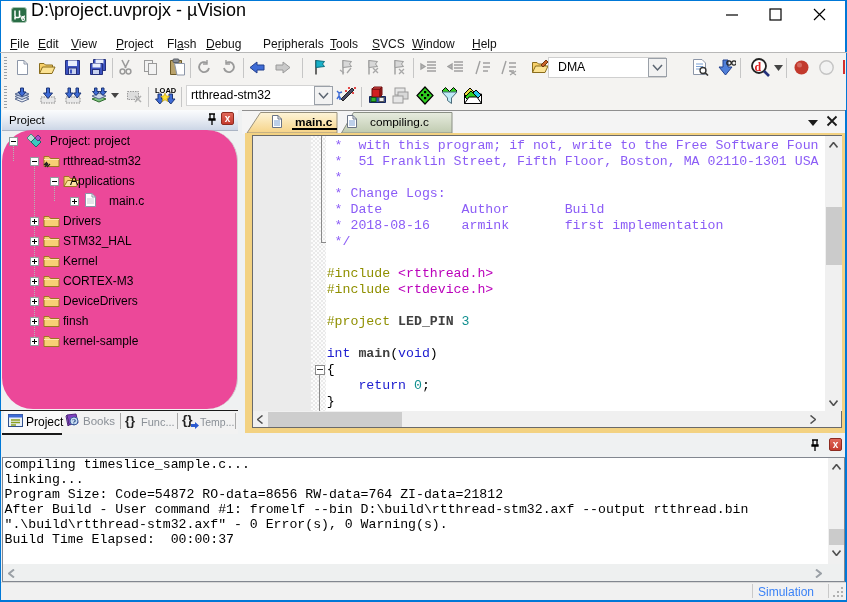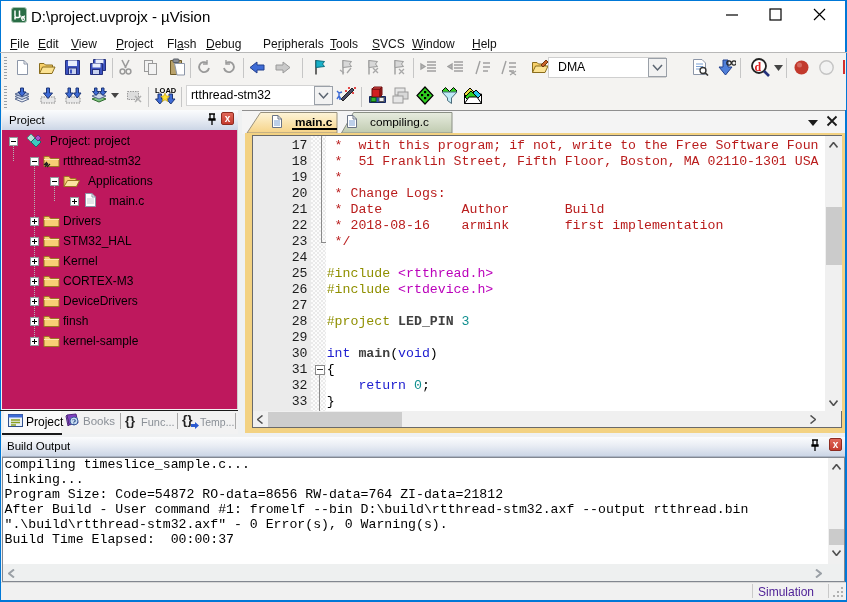--- a/index.html
+++ b/index.html
@@ -11,21 +11,21 @@
 .grip{position:absolute;width:3px;background:repeating-linear-gradient(180deg,#9aa0a6 0 1px,transparent 1px 3px);}
 .menu{position:absolute;top:37px;font-size:12px;color:#111;}
 .menu u{text-decoration:underline;}
 .hdrgrad{background:linear-gradient(180deg,#fbfcfd 0%,#e9edf4 45%,#ccd6e6 100%);border-bottom:1px solid #aab4c4;}
 .redx{position:absolute;width:13px;height:13px;background:linear-gradient(180deg,#e0685a 0%,#c53b2e 100%);border:1px solid #8d2b20;border-radius:2px;color:#fff;font-weight:bold;font-size:10px;line-height:11px;text-align:center;box-sizing:border-box;}
 .pin{position:absolute;width:10px;height:13px;}
 .ebox{position:absolute;width:9px;height:9px;background:#fff;border:1px solid #919b9c;box-sizing:border-box;}
 .ebox i{position:absolute;left:1px;top:3px;width:5px;height:1px;background:#000;}
 .ebox.plus b{position:absolute;left:3px;top:1px;width:1px;height:5px;background:#000;}
 .gray{color:#8a9097;}
-c{color:#b91c1c;}
+c{color:#8b5cf6;}
 d{color:#8f8f00;}
 s{color:#bb00bb;text-decoration:none;}
 k{color:#2020d0;}
 n{color:#108f8f;}
 pre b{color:#404040;font-weight:bold;}
 </style>
 </head>
 <body>
 <div id="w">
 
@@ -33,21 +33,21 @@
 <div class="abs" style="left:0;top:0;width:1px;height:602px;background:#0078d7"></div>
 <div class="abs" style="left:845px;top:0;width:2px;height:602px;background:#0078d7"></div>
 <div class="abs" style="left:0;top:600px;width:847px;height:2px;background:#0078d7"></div>
 
 <svg class="abs" style="left:11px;top:7px" width="16" height="16" viewBox="0 0 16 16">
 <rect x="0.5" y="0.5" width="15" height="15" rx="2.5" fill="#2a6e46" stroke="#a8c4b2"></rect>
 <path d="M4 3.5 V9 M4 9 Q4 10.5 5.5 10.5 L7.5 10.5 Q8.5 10.5 8.5 9 V3.5 M4 12.5 V10" stroke="#fff" stroke-width="1.5" fill="none"></path>
 <path d="M9.5 8.5 L11 12.5 M13.5 8.5 L11.6 12.5" stroke="#fff" stroke-width="1.1" fill="none"></path>
 <text x="10.5" y="14.2" font-size="6.5" font-weight="bold" fill="#fff" font-family="Liberation Sans">5</text>
 </svg>
-<div class="abs" style="left:31px;top:8px;font-size:15px;color:#000;">D:\project.uvprojx - µVision</div>
+<div class="abs" style="left:31px;top:0;font-size:18px;color:#000;">D:\project.uvprojx - µVision</div>
 
 <svg class="abs" style="left:724px;top:6px" width="110" height="18" viewBox="0 0 110 18">
 <path d="M2 9 H14" stroke="#000" stroke-width="1.2" fill="none"></path>
 <rect x="46" y="3" width="11" height="11" fill="none" stroke="#000" stroke-width="1.2"></rect>
 <path d="M90 3 L101 14 M101 3 L90 14" stroke="#000" stroke-width="1.2" fill="none"></path>
 </svg>
 
 <span class="menu" style="left:10px"><u>F</u>ile</span>
 <span class="menu" style="left:38px"><u>E</u>dit</span>
 <span class="menu" style="left:71px"><u>V</u>iew</span>
@@ -300,21 +300,21 @@
 
 <div class="abs" style="left:1px;top:110px;width:844px;height:490px;background:#eff1f2"></div>
 
 <div class="abs hdrgrad" style="left:2px;top:110px;width:236px;height:20px;">
   <span class="abs" style="left:7px;top:3.5px;font-size:11.5px;color:#000;">Project</span>
 </div>
 <svg class="pin" style="left:207px;top:113px" viewBox="0 0 10 13">
       <path d="M2 1 H8 M3 1 V6 M7 1 V6 M2 6 H8 L8 7 H2 Z M5 7 V12" stroke="#000" stroke-width="1.3" fill="none"></path>
     </svg>
 <div class="redx" style="left:221px;top:112px;">x</div>
-<div class="abs" style="left:2px;top:130px;width:236px;height:279px;background:#be185d;border-right:1px solid #cfcfcf;box-sizing:border-box;font-size:12px;color:#000;" id="tree">
+<div class="abs" style="left:2px;top:130px;width:236px;height:279px;background:#ec4899;border-right:1px solid #cfcfcf;box-sizing:border-box;font-size:12px;color:#000;border-radius:31px;" id="tree">
 <div class="abs" style="left:11px;top:15px;width:1px;height:16px;border-left:1px dotted #b4b4b4"></div>
 <div class="abs" style="left:32px;top:36px;width:1px;height:175px;border-left:1px dotted #b4b4b4"></div>
 <div class="abs" style="left:52px;top:56px;width:1px;height:15px;border-left:1px dotted #b4b4b4"></div>
 
 <div class="ebox" style="left:7px;top:7px">
         <i></i>
       </div>
 <svg class="abs" style="left:24px;top:3px" width="17" height="16" viewBox="0 0 17 16">
         <path d="M5 1 L9 5 L5 9 L1 5 Z" fill="#b8e0d8" stroke="#4a8a80"></path>
         <path d="M10 4 L15 9 L10 14 L5 9 Z" fill="#3cc8c0" stroke="#1a6a66"></path>
@@ -333,21 +333,21 @@
       </svg>
 <div class="abs" style="left:61px;top:24px">rtthread-stm32</div>
 
 <div class="ebox" style="left:48px;top:47px">
         <i></i>
       </div>
 <svg class="abs" style="left:61px;top:44px" width="17" height="14" viewBox="0 0 17 14">
         <path d="M1 12.5 V2.5 H6 L7.5 4.5 H13 V6.5" fill="#f8cf74" stroke="#9c7622"></path>
         <path d="M1 12.5 L4.5 6.5 H16.5 L13.5 12.5 Z" fill="#fce4a0" stroke="#9c7622"></path>
       </svg>
-<div class="abs" style="left:86px;top:44px">Applications</div>
+<div class="abs" style="left:68px;top:44px">Applications</div>
 
 <div class="ebox plus" style="left:68px;top:67px">
         <i></i>
         <b></b>
       </div>
 <svg class="abs" style="left:82px;top:62px" width="13" height="16" viewBox="0 0 13 16">
         <path d="M1.5 1.5 H8 L11.5 5 V14.5 H1.5 Z" fill="#fff" stroke="#8c96a8"></path>
         <path d="M8 1.5 V5 H11.5" fill="none" stroke="#8c96a8"></path>
         <g stroke="#c8ccd4" stroke-width="1">
           <path d="M3 7 H10 M3 9 H10 M3 11 H10"></path>
@@ -498,37 +498,20 @@
 <div class="abs" style="left:252px;top:135px;width:590px;height:293px;border:1px solid #6a6a6a;background:#fff;box-sizing:border-box;" id="editor">
 <div class="abs" style="left:0;top:0;width:58px;height:275px;background:#ebebeb"></div>
 <div class="abs" style="left:58px;top:0;width:15px;height:275px;background-image:repeating-conic-gradient(#eaeaea 0% 25%,#fcfcfc 0% 50%);background-size:4px 4px;"></div>
 
 <div class="abs" style="left:68px;top:0;width:1px;height:107px;background:#8a8a8a"></div>
 <div class="abs" style="left:68px;top:106px;width:5px;height:1px;background:#8a8a8a"></div>
 
 <div class="abs" style="left:61.5px;top:228.5px;width:10px;height:10px;border:1px solid #8a8a8a;background:#fff;box-sizing:border-box;"></div>
 <div class="abs" style="left:63.5px;top:233px;width:6px;height:1px;background:#333"></div>
 <div class="abs" style="left:66px;top:238.5px;width:1px;height:36px;background:#8a8a8a"></div>
-<pre class="abs mono" id="lnum" style="left:0;top:1.5px;width:54.5px;margin:0;font-size:13.2px;line-height:16px;text-align:right;color:#1c1c1c;">17
-18
-19
-20
-21
-22
-23
-24
-25
-26
-27
-28
-29
-30
-31
-32
-33</pre>
 <pre class="abs mono" id="code" style="left:73.7px;top:1.5px;margin:0;font-size:13.23px;line-height:16px;color:#000;"><c> *  with this program; if not, write to the Free Software Foun</c>
 <c> *  51 Franklin Street, Fifth Floor, Boston, MA 02110-1301 USA</c>
 <c> *</c>
 <c> * Change Logs:</c>
 <c> * Date          Author       Build</c>
 <c> * 2018-08-16    armink       first implementation</c>
 <c> */</c>
 
 <d>#include</d> <s>&lt;rtthread.h&gt;</s>
 <d>#include</d> <s>&lt;rtdevice.h&gt;</s>
@@ -552,23 +535,20 @@
 <div class="abs" style="left:0;top:275px;width:588px;height:16px;background:#f0f0f0"></div>
 <svg class="abs" style="left:4px;top:279px" width="6" height="9" viewBox="0 0 6 9">
         <path d="M5.5 0.5 L0.5 4.5 L5.5 8.5" fill="none" stroke="#505050" stroke-width="1.6"></path>
       </svg>
 <div class="abs" style="left:15px;top:275.5px;width:134px;height:15px;background:#cdcdcd"></div>
 <svg class="abs" style="left:557px;top:279px" width="6" height="9" viewBox="0 0 6 9">
         <path d="M0.5 0.5 L5.5 4.5 L0.5 8.5" fill="none" stroke="#505050" stroke-width="1.6"></path>
       </svg>
 </div>
 
-<div class="abs hdrgrad" style="left:2px;top:437px;width:843px;height:19px;">
-  <span class="abs" style="left:5px;top:3px;font-size:11.5px;color:#000;">Build Output</span>
-</div>
 <svg class="pin" style="left:810px;top:439px" viewBox="0 0 10 13">
       <path d="M2 1 H8 M3 1 V6 M7 1 V6 M2 6 H8 L8 7 H2 Z M5 7 V12" stroke="#000" stroke-width="1.3" fill="none"></path>
     </svg>
 <div class="redx" style="left:829px;top:438px;">x</div>
 <div class="abs" style="left:2px;top:457px;width:843px;height:125px;background:#fff;border:1px solid #828790;box-sizing:border-box;" id="bout">
 <pre class="abs mono" style="left:1.5px;top:-1.5px;margin:0;font-size:13.2px;line-height:15px;color:#000;">compiling timeslice_sample.c...
 linking...
 Program Size: Code=54872 RO-data=8656 RW-data=764 ZI-data=21812
 After Build - User command #1: fromelf --bin D:\build\rtthread-stm32.axf --output rtthread.bin
 ".\build\rtthread-stm32.axf" - 0 Error(s), 0 Warning(s).
@@ -588,21 +568,21 @@
         <path d="M6 0.5 L1 4.5 L6 8.5" fill="none" stroke="#9aa0a6" stroke-width="2"></path>
       </svg>
 <svg class="abs" style="left:812px;top:111px" width="7" height="9" viewBox="0 0 7 9">
         <path d="M1 0.5 L6 4.5 L1 8.5" fill="none" stroke="#9aa0a6" stroke-width="2"></path>
       </svg>
 </div>
 
 <div class="abs" style="left:1px;top:582px;width:845px;height:18px;background:#f1f1f1;border-top:1px solid #d8d8d8;box-sizing:border-box;"></div>
 <div class="abs" style="left:752px;top:584px;width:1px;height:14px;background:#c9c9c9"></div>
 <div class="abs" style="left:828px;top:584px;width:1px;height:14px;background:#c9c9c9"></div>
-<div class="abs" style="left:758px;top:585px;font-size:12px;color:#4c1d95;">Simulation</div>
+<div class="abs" style="left:758px;top:585px;font-size:12px;color:#3b82f6;">Simulation</div>
 <svg class="abs" style="left:833px;top:587px" width="11" height="11">
       <g fill="#b0b0b0">
         <rect x="8" y="0" width="2" height="2"></rect>
         <rect x="8" y="4" width="2" height="2"></rect>
         <rect x="8" y="8" width="2" height="2"></rect>
         <rect x="4" y="4" width="2" height="2"></rect>
         <rect x="4" y="8" width="2" height="2"></rect>
         <rect x="0" y="8" width="2" height="2"></rect>
       </g>
     </svg>

